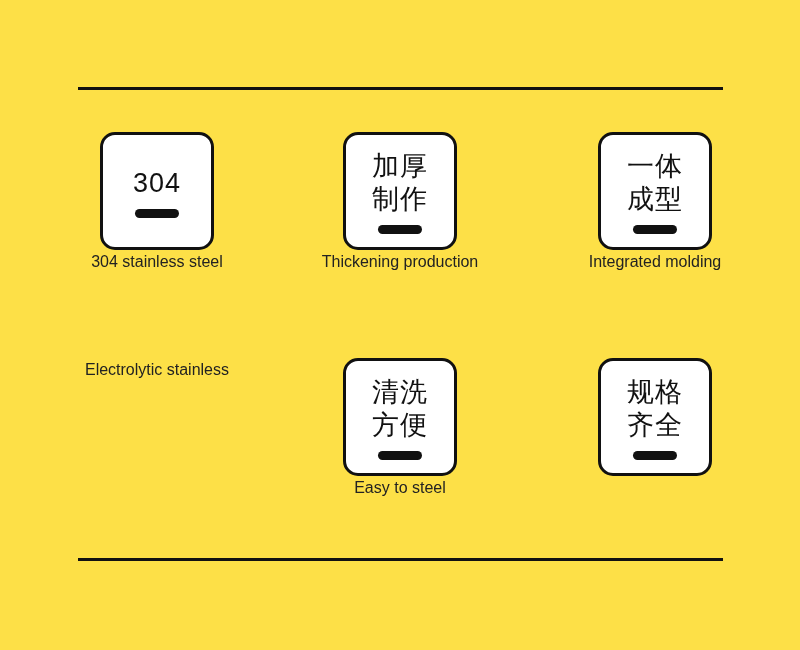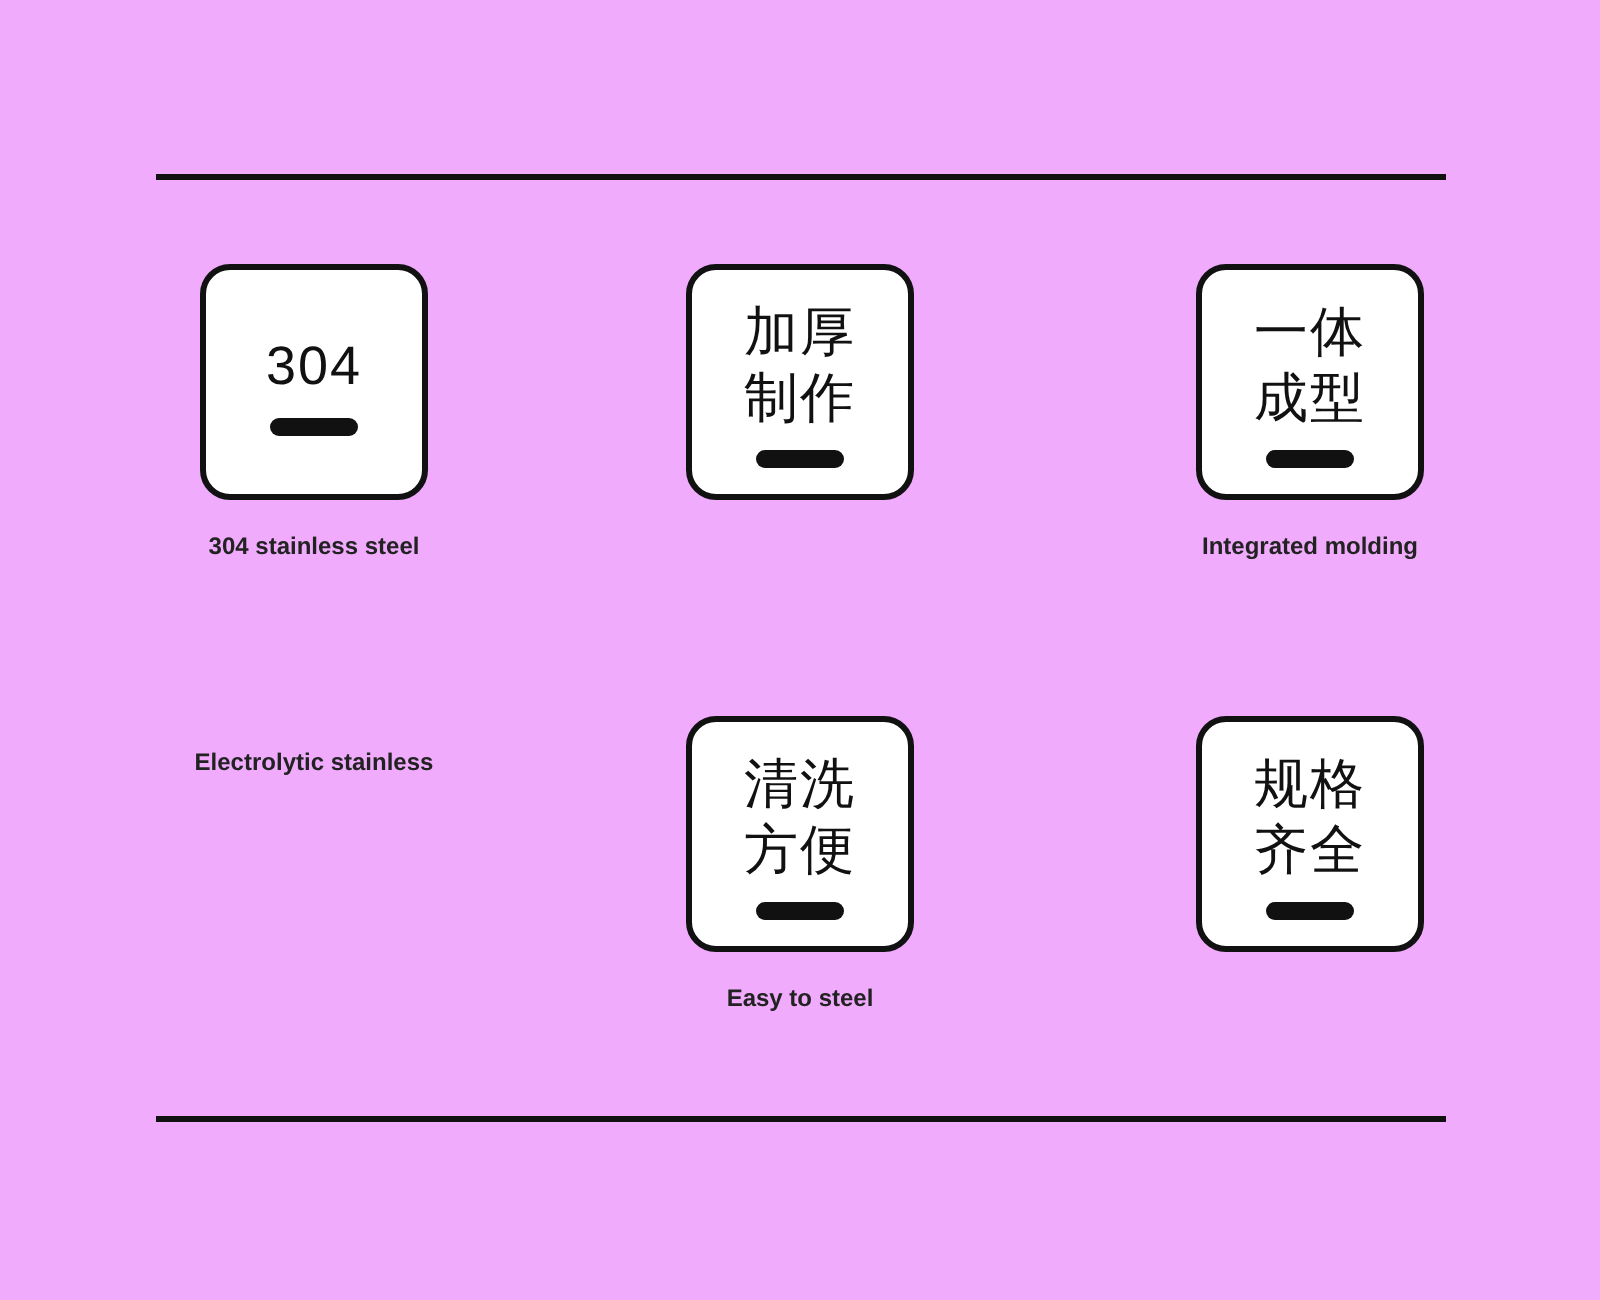--- a/index.html
+++ b/index.html
@@ -5,21 +5,21 @@
   html, body {
     margin: 0;
     padding: 0;
     background: #ffffff;
     font-family: "Liberation Sans", "DejaVu Sans", sans-serif;
   }
   .canvas {
     position: relative;
     width: 800px;
     height: 650px;
-    background: #f0abfc;
+    background: #fde047;
     overflow: hidden;
   }
   .rule {
     position: absolute;
     left: 78px;
     width: 645px;
     height: 3px;
     background: #111111;
   }
   .rule-top { top: 87px; }
@@ -61,27 +61,26 @@
     white-space: nowrap;
   }
   .pill {
     width: 44px;
     height: 9px;
     border-radius: 5px;
     background: #111111;
     margin-top: 9px;
   }
   .caption {
-    margin-top: 13px;
-    font-size: 12px;
+    margin-top: 2px;
+    font-size: 16px;
     line-height: 20px;
     color: #222222;
     text-align: center;
     white-space: nowrap;
-    font-weight: bold;
   }
 </style>
 </head>
 <body>
 
 <div class="canvas">
 
   <div class="rule rule-top"></div>
 
   <div class="cell c1 r1">
@@ -91,20 +90,21 @@
     </div>
     <div class="caption">304 stainless steel</div>
   </div>
 
   <div class="cell c2 r1">
     <div class="badge">
       <div class="zh">加厚</div>
       <div class="zh">制作</div>
       <div class="pill"></div>
     </div>
+    <div class="caption">Thickening production</div>
   </div>
 
   <div class="cell c3 r1">
     <div class="badge">
       <div class="zh">一体</div>
       <div class="zh">成型</div>
       <div class="pill"></div>
     </div>
     <div class="caption">Integrated molding</div>
   </div>

